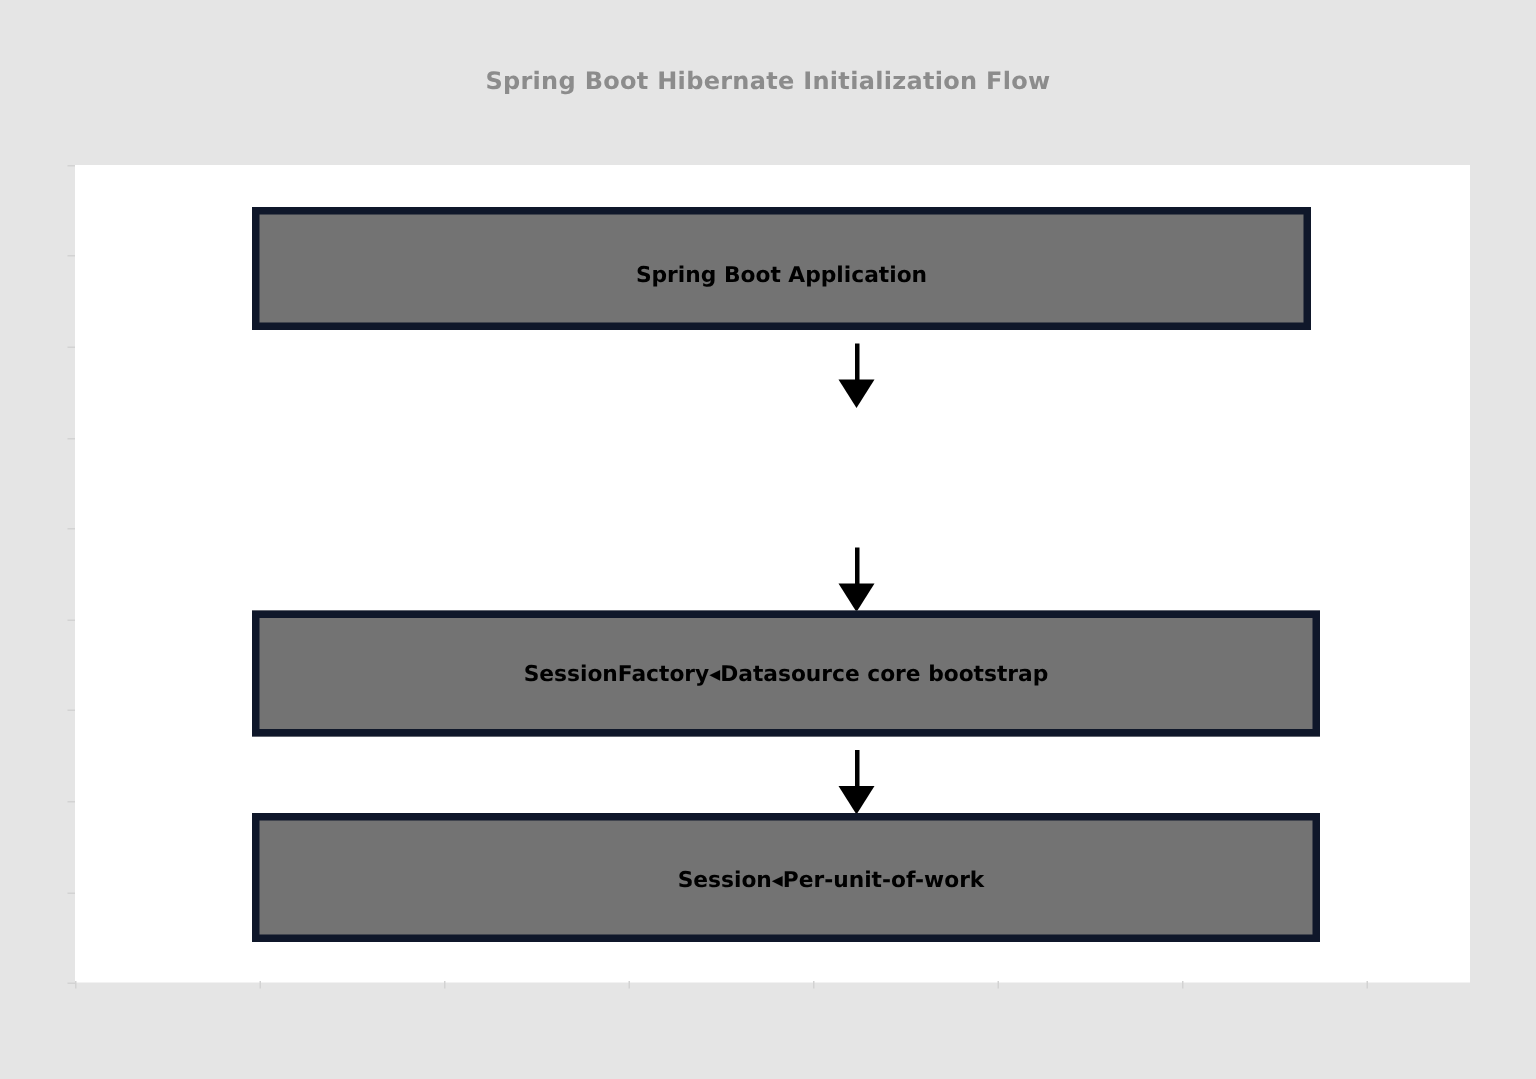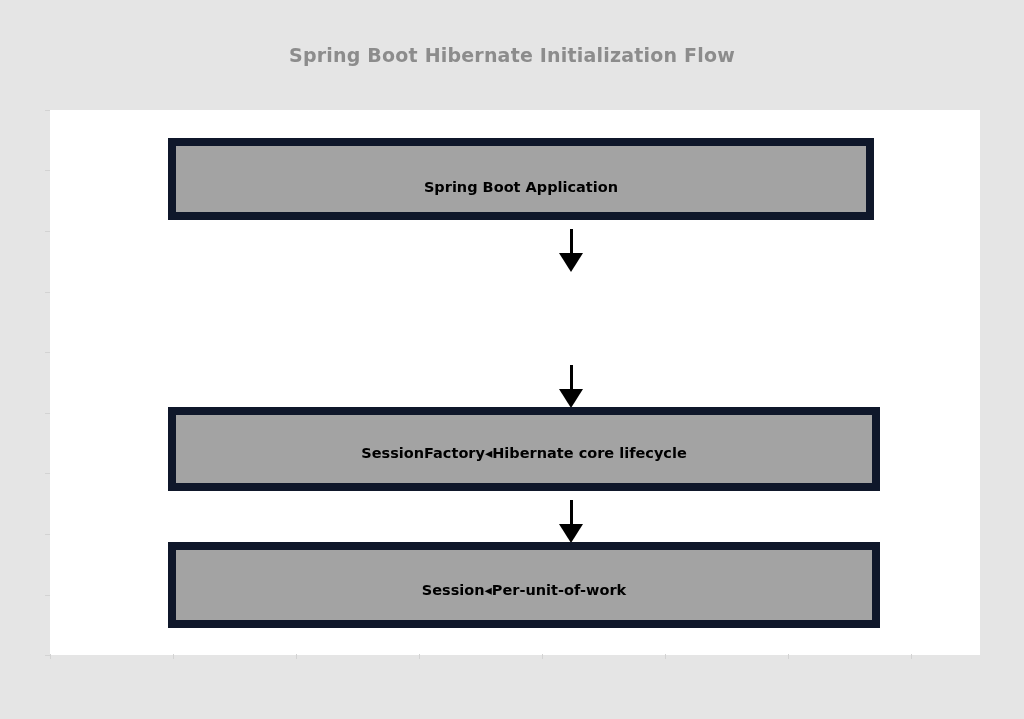--- a/index.html
+++ b/index.html
@@ -18,21 +18,21 @@
     width: 1024px;
     height: 719px;
     background: #e5e5e5;
   }
   #chart-title {
     position: absolute;
     left: 0;
     top: 44px;
     width: 1024px;
     text-align: center;
-    font-size: 19px;
+    font-size: 16px;
     font-weight: bold;
     color: #8c8c8c;
     letter-spacing: 0.2px;
     font-family: "DejaVu Sans", sans-serif;
   }
   #axes {
     position: absolute;
     left: 50px;
     top: 110px;
     width: 930px;
@@ -48,22 +48,22 @@
   }
   .tick-y {
     position: absolute;
     left: -5px;
     width: 5px;
     height: 1px;
     background: #d3d3d3;
   }
   .node-box {
     position: absolute;
-    background: #a3a3a3;
-    border: 8px solid #0f172a;
+    background: #737373;
+    border: 5px solid #0f172a;
     box-sizing: border-box;
   }
   .node-label {
     position: absolute;
     left: 0;
     width: 100%;
     text-align: center;
     font-size: 14.5px;
     font-weight: bold;
     color: #000000;
@@ -130,26 +130,26 @@
       <div class="head"></div>
     </div>
 
 
     <div class="connector" style="left:509px; top:255px; height:43px;">
       <div class="stem" style="height:26px;"></div>
       <div class="head"></div>
     </div>
 
     <div class="node-box" style="left:118px; top:297px; width:712px; height:84px;">
-      <div class="node-label" style="top:30px;">SessionFactory◂Hibernate core lifecycle</div>
+      <div class="node-label" style="top:30px;">SessionFactory◂Datasource core bootstrap</div>
     </div>
 
     <div class="connector" style="left:509px; top:390px; height:43px;">
       <div class="stem" style="height:26px;"></div>
       <div class="head"></div>
     </div>
 
     <div class="node-box" style="left:118px; top:432px; width:712px; height:86px;">
-      <div class="node-label" style="top:32px;">Session◂Per-unit-of-work</div>
+      <div class="node-label" style="top:32px;margin-left:30px;">Session◂Per-unit-of-work</div>
     </div>
 
   </div>
 </div>
 
 </body></html>

